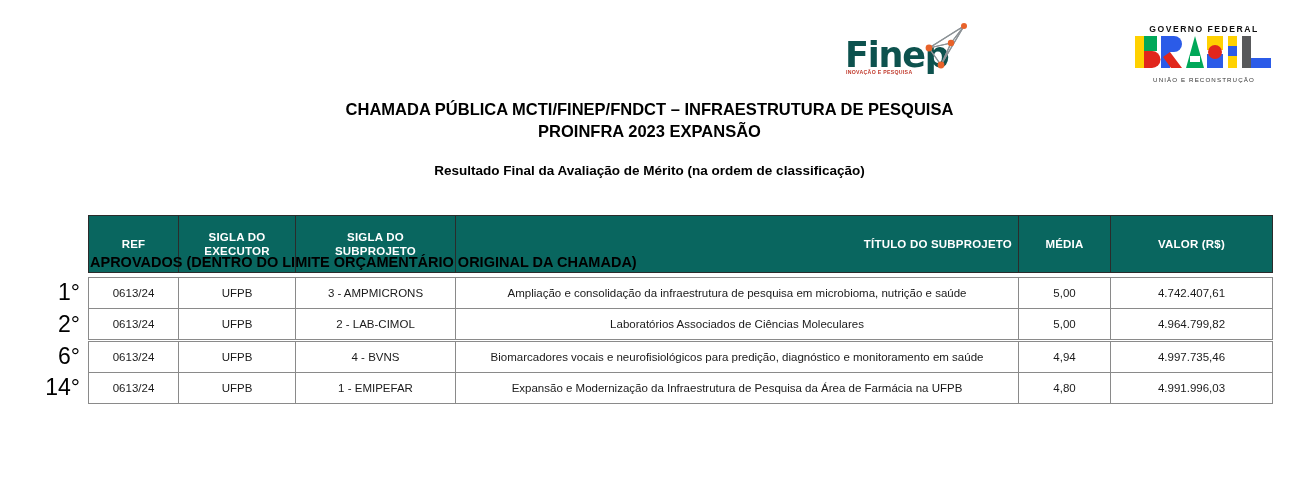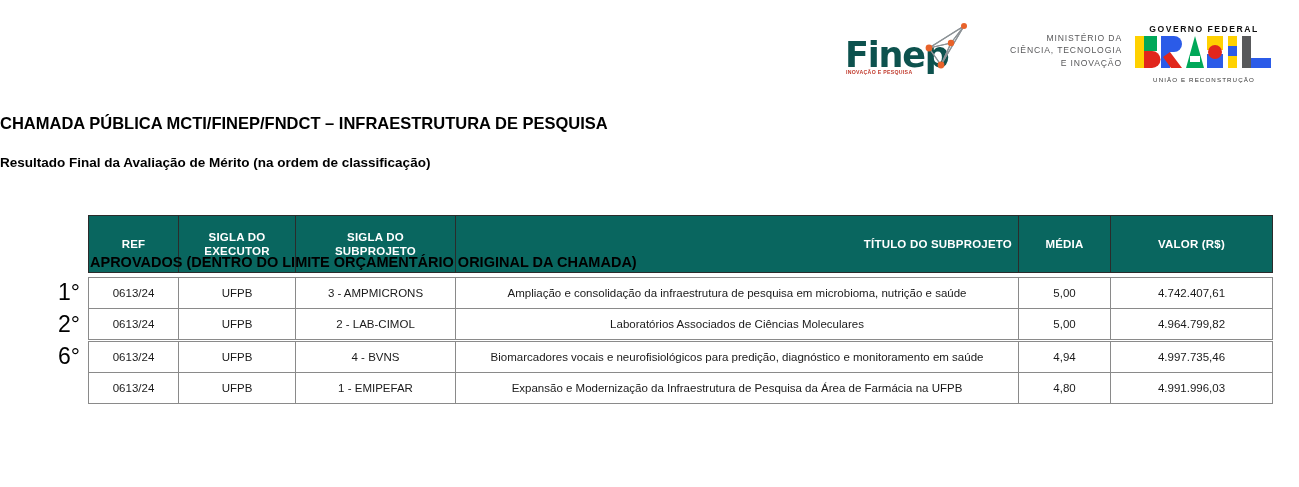--- a/index.html
+++ b/index.html
@@ -97,23 +97,24 @@
     font-family: "Liberation Sans", sans-serif;
     font-size: 6.2px;
     letter-spacing: 1.1px;
     color: #333333;
     margin-top: 2px;
   }
 
   
   .titles {
     position: absolute;
-    top: 112px;
+    top: 98px;
     left: 0;
     width: 1299px;
+    text-align: center;
   }
   .title-line1, .title-line2 {
     font-family: "Liberation Sans", sans-serif;
     font-weight: bold;
     font-size: 16.5px;
     line-height: 22px;
     color: #000;
   }
   .title-line3 {
     font-family: "Liberation Sans", sans-serif;
@@ -245,25 +246,20 @@
           <path d="M6 26 L41 4 L18 43 Z"></path>
         </g>
         <circle cx="6" cy="26" r="3.4" fill="#E8622A"></circle>
         <circle cx="41" cy="4" r="3.0" fill="#E8622A"></circle>
         <circle cx="28" cy="21" r="3.2" fill="#E8622A"></circle>
         <circle cx="18" cy="43" r="3.4" fill="#E8622A"></circle>
       </svg>
     </span>
   </div>
 
-  <div class="ministerio">
-    <div>MINISTÉRIO DA</div>
-    <div>CIÊNCIA, TECNOLOGIA</div>
-    <div>E INOVAÇÃO</div>
-  </div>
 
   <div class="gov-federal">
     <div class="gov-top">GOVERNO FEDERAL</div>
     <span>
       <svg width="142" height="36" viewBox="0 0 142 36">
 
         <rect x="2" y="2" width="9" height="32" fill="#FFD100"></rect>
         <rect x="11" y="2" width="13" height="15" fill="#00A859"></rect>
         <path d="M11 17 h8 a8 8 0 0 1 0 17 h-8 Z" fill="#E1261C"></path>
 
@@ -285,20 +281,21 @@
         <rect x="109" y="2" width="9" height="32" fill="#58595B"></rect>
         <rect x="118" y="24" width="20" height="10" fill="#2B5BE8"></rect>
       </svg>
     </span>
     <div class="gov-bottom">UNIÃO E RECONSTRUÇÃO</div>
   </div>
 </div>
 
 <div class="titles">
   <div class="title-line1">CHAMADA PÚBLICA MCTI/FINEP/FNDCT – INFRAESTRUTURA DE PESQUISA</div>
+  <div class="title-line2">PROINFRA 2023 EXPANSÃO</div>
   <div class="title-line3">Resultado Final da Avaliação de Mérito (na ordem de classificação)</div>
 </div>
 
 <div class="table-wrap">
   <table class="hdr-table">
     <colgroup>
       <col class="c-ref">
         <col class="c-exec">
         <col class="c-sub">
       <col class="c-title">
@@ -323,20 +320,21 @@
   </tbody>
     </table>
 </div>
 
 <div class="section-label">APROVADOS (DENTRO DO LIMITE ORÇAMENTÁRIO ORIGINAL DA CHAMADA)</div>
 
 <div class="ranks">
     <div class="rank" style="height: 31px;">1°</div>
     <div class="rank" style="height: 32px;">2°</div>
     <div class="rank" style="height: 32px;">6°</div>
+    <div class="rank" style="height: 31px;">14°</div>
   </div>
 
 <div class="body-wrap">
   <table class="body-table">
     <colgroup>
       <col class="c-ref">
         <col class="c-exec">
         <col class="c-sub">
       <col class="c-title">
         <col class="c-media">

